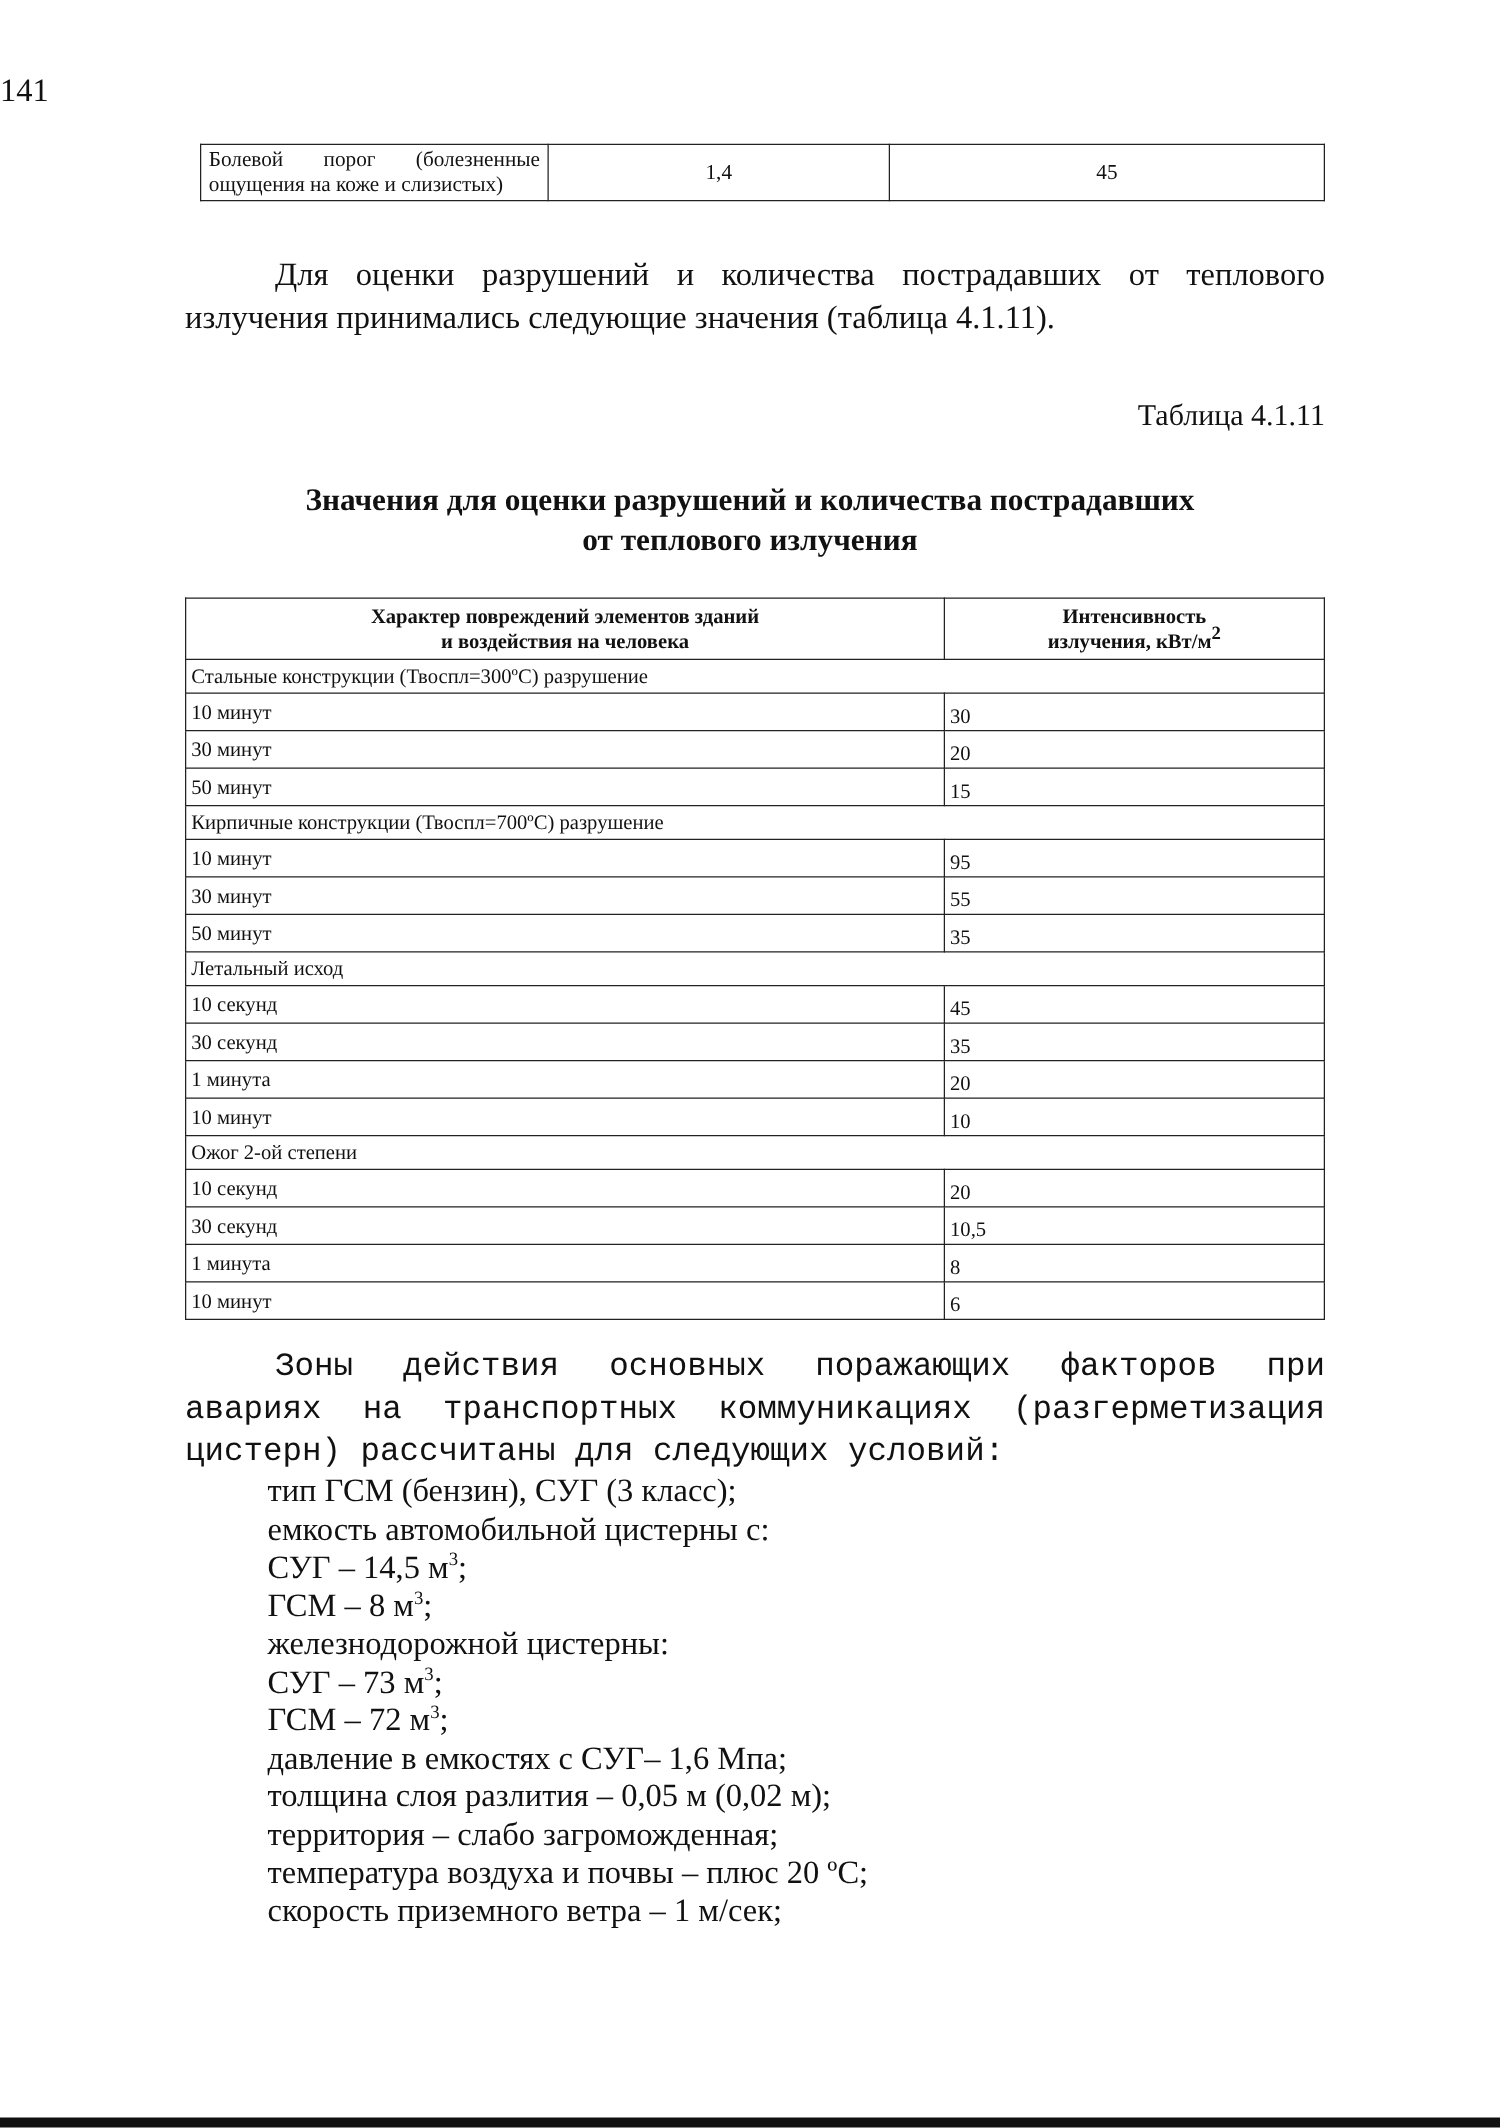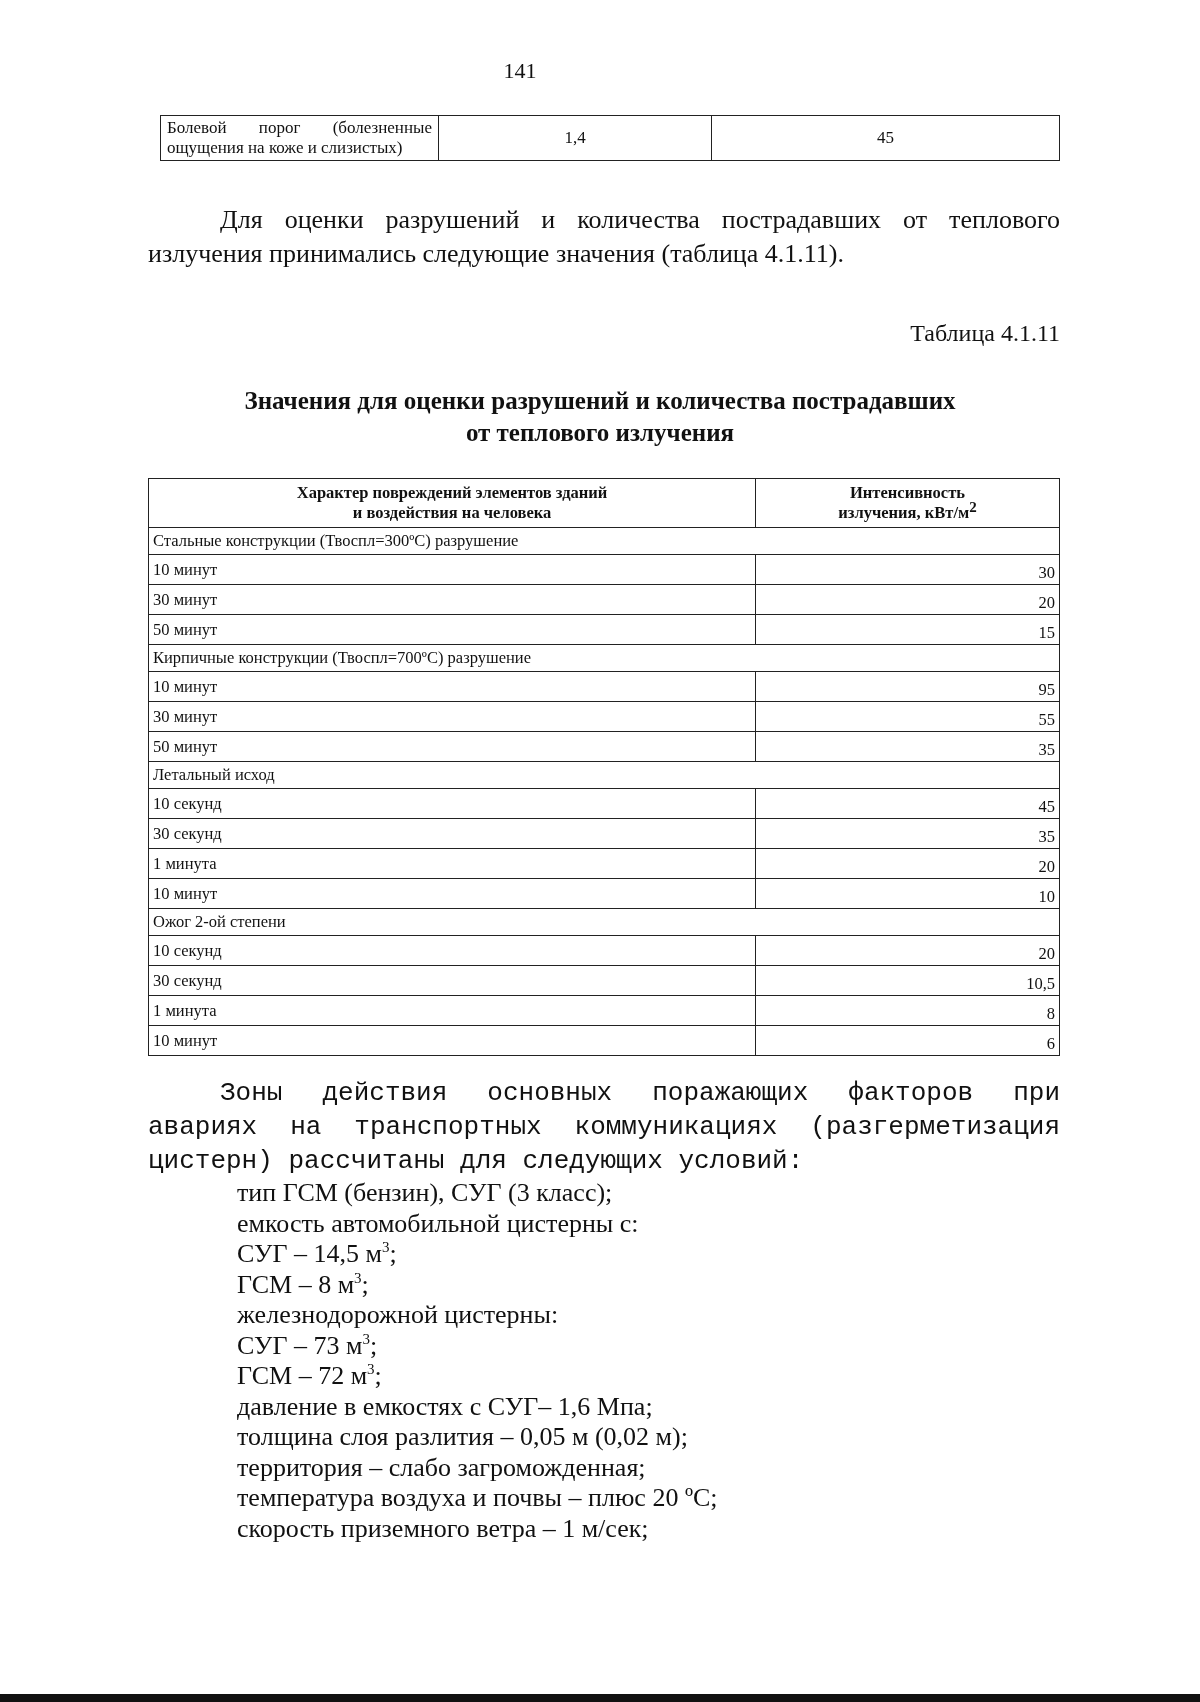--- a/index.html
+++ b/index.html
@@ -1,33 +1,33 @@
 <!DOCTYPE html>
 <html><head>
 <meta charset="utf-8">
 <style>
   html, body { margin:0; padding:0; background:#ffffff; }
   body { width:1200px; height:1702px; position:relative; overflow:hidden; font-family:"Liberation Serif", serif; color:#111; }
-  .page-num { position:absolute; top:58px; left:0; width:1040px; text-align:center; font-size:22px; }
+  .page-num { position:absolute; top:58px; left:0; width:1040px; font-size:26px; }
   .top-table { position:absolute; left:160px; top:115px; width:900px; border-collapse:collapse; font-size:17px;border-radius:20px; }
   .top-table td { border:1.5px solid #222; vertical-align:middle; }
   .top-table .c1 { width:265px; padding:2px 6px; line-height:20px; text-align:justify; }
   .top-table .c2 { width:270px; text-align:center; }
   .top-table .c3 { text-align:center; }
   .para { position:absolute; left:148px; width:912px; font-size:26px; line-height:34px; text-align:justify; }
   .indent { text-indent:72px; }
   .tbl-label { position:absolute; right:140px; top:320px; font-size:24px; }
   .tbl-title { position:absolute; top:385px; left:0; width:1200px; text-align:center; font-size:25px; font-weight:bold; line-height:32px; }
   .main-table { position:absolute; left:148px; top:478px; width:912px; border-collapse:collapse; font-size:16.5px; }
   .main-table td { border:1.5px solid #222; padding:2px 4px; height:25px; line-height:18px; }
   .main-table .hdr td { font-weight:bold; text-align:center; height:44px; line-height:20px; }
   .main-table .group td { font-weight:normal; height:22px; }
-  .main-table .val { text-align:right; width:295px; vertical-align:bottom; }
+  .main-table .val { text-align:left; width:295px; vertical-align:bottom; }
   .list { position:absolute; left:214px; top:1178px; font-size:26px; line-height:30.5px; }
-  .list div { white-space:nowrap;margin-left:23px; }
+  .list div { white-space:nowrap; }
   sup { font-size:15px; line-height:0; }
   .bottom-bar { position:absolute; left:0; top:1694px; width:1200px; height:8px; background:#111; }
 </style>
 </head>
 <body>
 
 <div class="page-num">141</div>
 
 <table class="top-table">
   <tbody>

